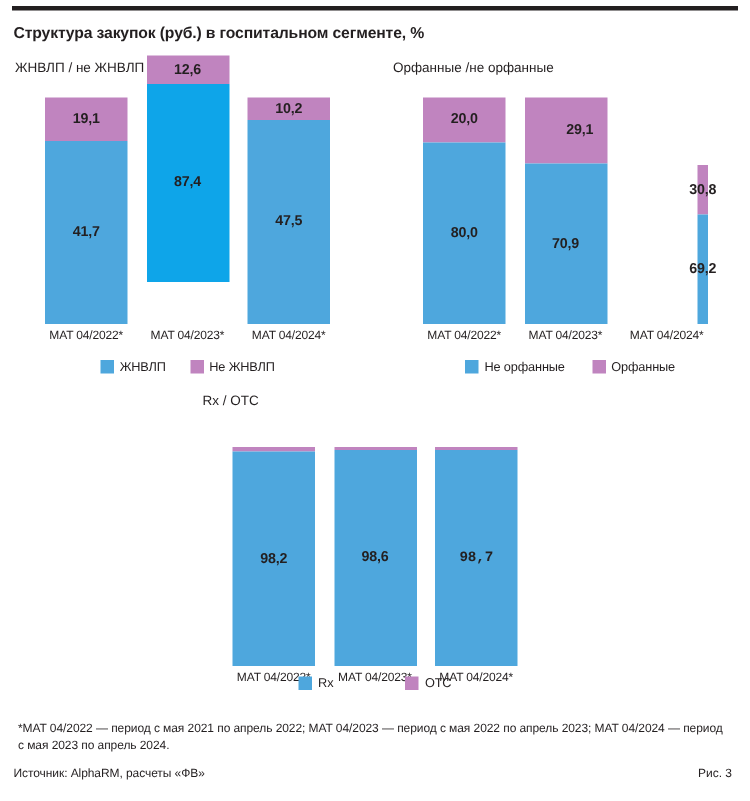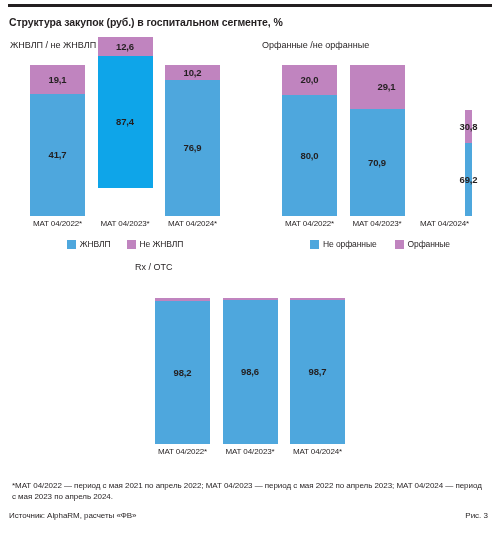--- a/index.html
+++ b/index.html
@@ -199,21 +199,21 @@
         </div>
         <div class="cat-label">MAT 04/2023*</div>
       </div>
 
       <div class="bar-col" style="width:55px;">
         <div class="bar" style="height:151px;">
           <div class="seg" style="height:10.2%; background:#c084bf;">
             <span class="seg-label">10,2</span>
           </div>
           <div class="seg" style="height:89.8%; background:#4ea7dd;">
-            <span class="seg-label">76,9</span>
+            <span class="seg-label">47,5</span>
           </div>
         </div>
         <div class="cat-label">MAT 04/2024*</div>
       </div>
     </div>
 
     <div class="legend" style="top:199px; left:20px; width:190px; gap:16px;">
       <div class="legend-item">
         <span class="legend-swatch" style="background:#4ea7dd;"></span>
         <span class="legend-text">ЖНВЛП</span>
@@ -306,27 +306,37 @@
           </div>
         </div>
         <div class="cat-label">MAT 04/2023*</div>
       </div>
 
       <div class="bar-col" style="width:55px;">
         <div class="bar" style="height:146px;">
           <div class="seg" style="height:1.3%; background:#c084bf;">
             <span class="seg-label outside">1,3</span>
           </div>
-          <div class="seg" style="height:98.7%; background:#4ea7dd;">
+          <div class="seg" style="height:98.7%; background:#4ea7dd;font-family:Liberation Mono, monospace;">
             <span class="seg-label">98,7</span>
           </div>
         </div>
         <div class="cat-label">MAT 04/2024*</div>
       </div>
     </div>
 
+    <div class="legend" style="top:188px; left:20px; width:190px; gap:48px;">
+      <div class="legend-item">
+        <span class="legend-swatch" style="background:#4ea7dd;"></span>
+        <span class="legend-text">Rx</span>
+      </div>
+      <div class="legend-item">
+        <span class="legend-swatch" style="background:#c084bf;"></span>
+        <span class="legend-text">OTC</span>
+      </div>
+    </div>
   </div>
 
   <div class="footnote">*MAT 04/2022 — период с мая 2021 по апрель 2022; MAT 04/2023 — период с мая 2022 по апрель 2023; MAT 04/2024 — период с мая 2023 по апрель 2024.</div>
   <div class="source">Источник: AlphaRM, расчеты «ФВ»</div>
   <div class="fig-number">Рис. 3</div>
 
 </div>
 
 </body></html>

